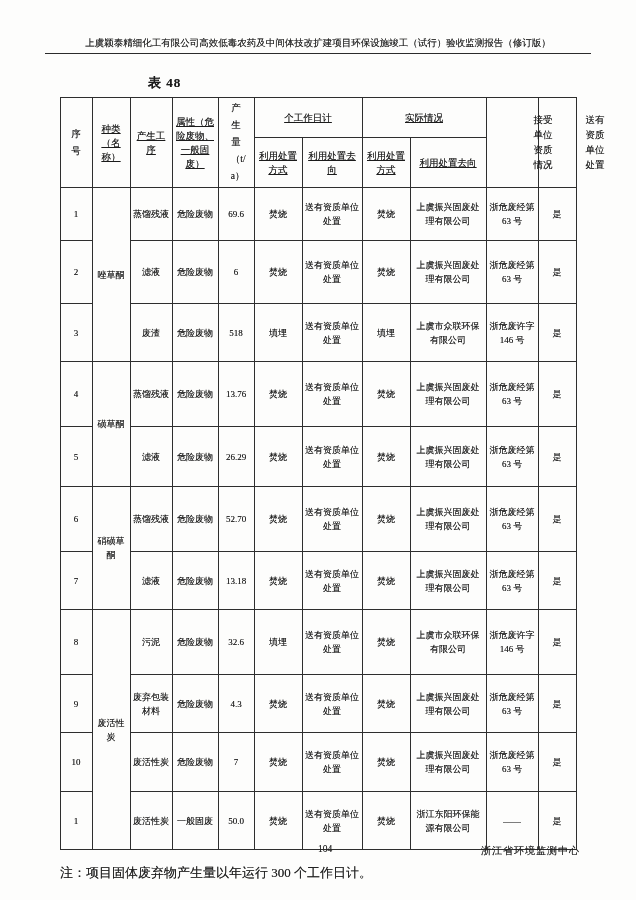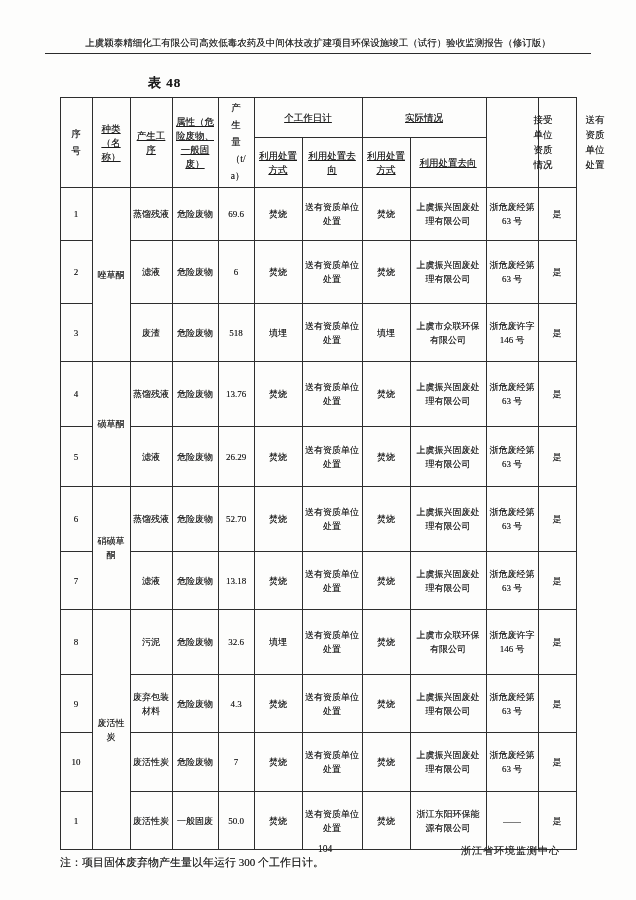--- a/index.html
+++ b/index.html
@@ -69,34 +69,34 @@
   tr.r5 td{height:57px;}
   tr.r6 td{height:62px;}
   tr.r7 td{height:55px;}
   tr.r8 td{height:62px;}
   tr.r9 td{height:55px;}
   tr.r10 td{height:56px;}
   tr.r11 td{height:55px;}
 
   
   .note{
-    width:516px;margin:5px auto 0 auto;
-    font-size:11px;line-height:14px;
+    width:516px;margin:16px auto 0 auto;
+    font-size:13px;line-height:14px;
     text-align:left;color:#222;
   }
   .footer{
     position:absolute;left:0;bottom:40px;
     width:636px;height:16px;
   }
   .footer .page-no{
     position:absolute;left:14px;right:0;text-align:center;
     font-size:9.5px;color:#2a2a2a;
   }
   .footer .center-name{
-    position:absolute;right:76px;top:0;
+    position:absolute;right:56px;top:0;
     font-size:10px;color:#222;letter-spacing:1px;
   }
 </style>
 </head>
 <body>
 
 <div class="page scan-text">
 
   <div class="doc-header">上虞颖泰精细化工有限公司高效低毒农药及中间体技改扩建项目环保设施竣工（试行）验收监测报告（修订版）</div>
 

